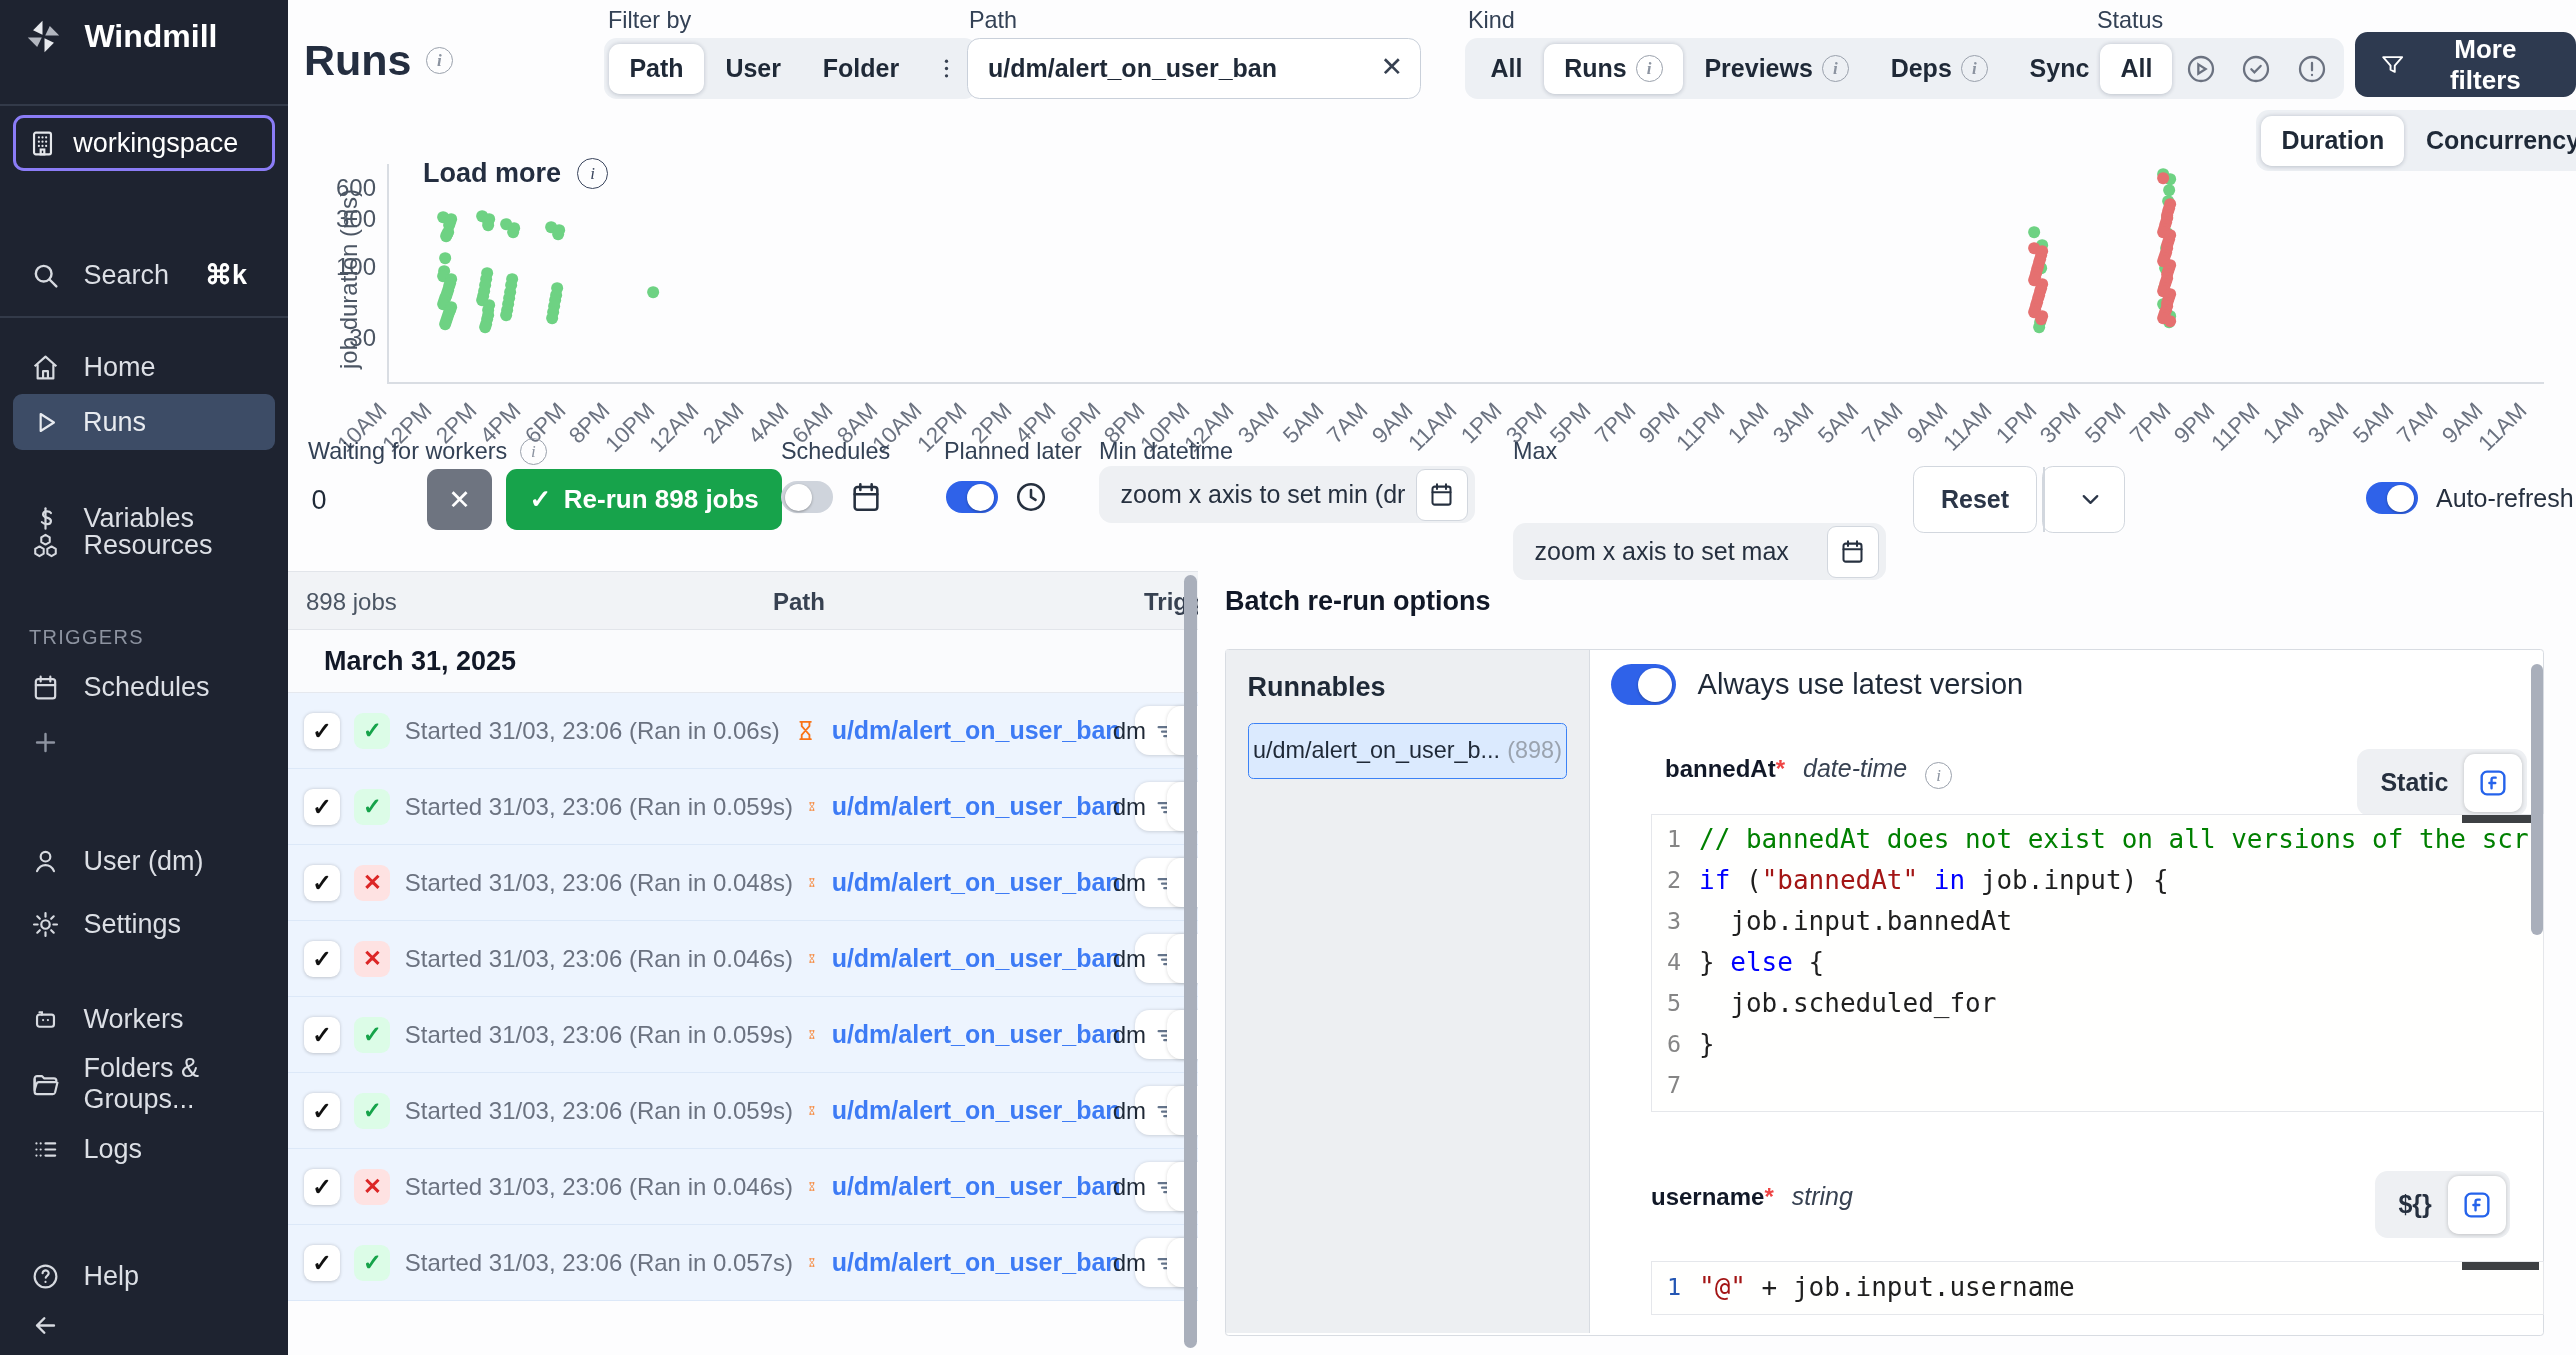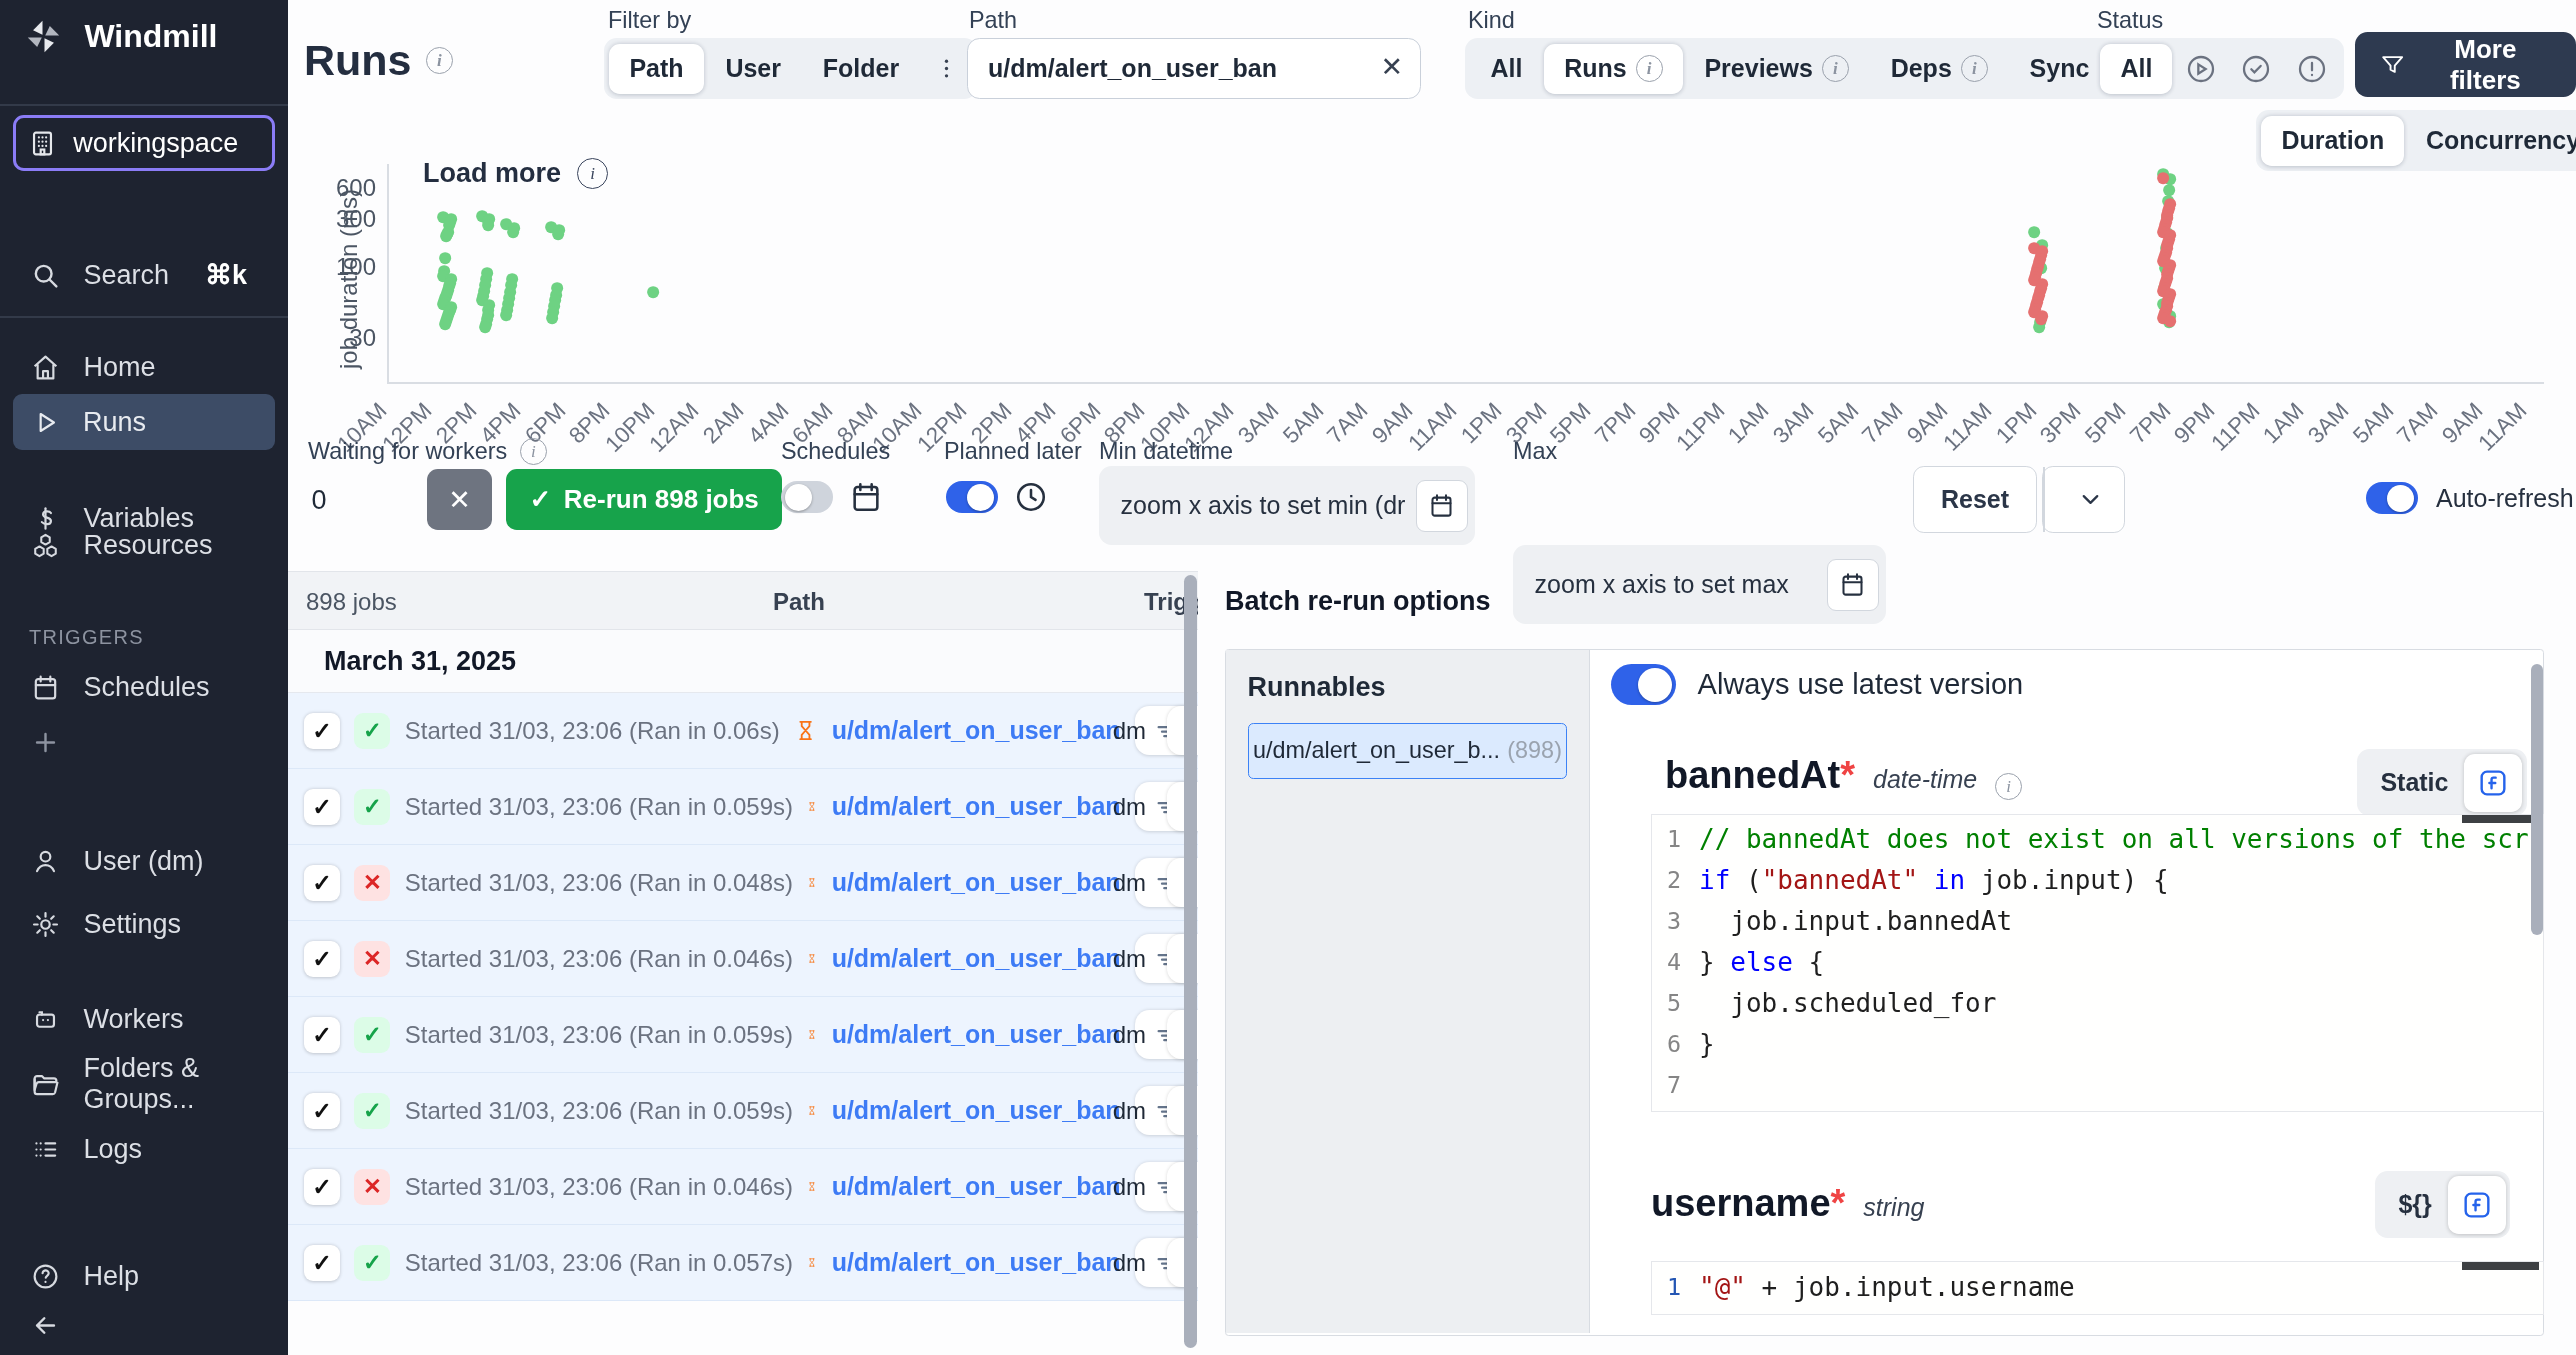--- a/index.html
+++ b/index.html
@@ -61,21 +61,21 @@
   .toggle { position:relative; width:52px; height:32px; border-radius:16px; flex:none; cursor:pointer; }
   .toggle .knob { position:absolute; top:2.7px; width:27px; height:27px; border-radius:50%; background:#fff;
     box-shadow:0 0.9px 2.7px rgba(0,0,0,.3); }
   .toggle.on { background:#2f62e9; } .toggle.on .knob { right:3.6px; }
   .toggle.off { background:#cfd4dc; } .toggle.off .knob { left:3.6px; }
   .btn-gray { width:65px; height:61px; background:#6e7480; border:none; border-radius:10.8px; color:#fff;
     font-size:27px; cursor:pointer; }
   .btn-green { display:flex; align-items:center; gap:12.6px; height:61px; padding:0 23.4px; background:#17a34b;
     border:none; border-radius:10.8px; color:#fff; font-size:26px; font-weight:bold; cursor:pointer;
     font-family:"Liberation Sans", sans-serif; }
-  .dt-input { position:relative; height:79px; background:#eef0f3; border-radius:12.6px; display:flex; align-items:center; }
+  .dt-input { position:relative; height:57px; background:#eef0f3; border-radius:12.6px; display:flex; align-items:center; }
   .dt-input input { flex:1; background:transparent; border:none; font-size:25px; color:#26303f;
     padding-left:21.6px; width:100%; font-family:"Liberation Sans", sans-serif; outline:none; }
   .dt-input input::placeholder { color:#26303f; opacity:1; }
   .mini-cal { width:52px; height:52px; background:#fff; border:1.8px solid #d2d7de; border-radius:9px;
     display:flex; align-items:center; justify-content:center; margin-right:7.2px; flex:none; cursor:pointer; }
   .btn-white { display:flex; align-items:center; justify-content:center; gap:12.6px; height:67px; background:#fff;
     border:1.8px solid #d2d7de; border-radius:10.8px; font-size:25px; font-weight:600; color:#2b3648;
     cursor:pointer; font-family:"Liberation Sans", sans-serif; }
 
   
@@ -108,21 +108,21 @@
   
   .batch-title { font-size:27px; font-weight:bold; color:#111827; }
   .batch-box { position:absolute; left:937px; top:649px; width:1319px; height:687px;
     border:1.8px solid #d8dce2; border-radius:3.6px; background:#fff; }
   .runnables { position:absolute; left:0; top:0; width:364px; height:683px; background:#edeff2;
     border-right:1.8px solid #d8dce2; padding:21.6px; }
   .run-pill { margin-top:20px; height:56px; background:#dbeafe; border:1.8px solid #3c82f6; border-radius:5.4px;
     display:flex; align-items:center; justify-content:center; gap:7.2px; font-size:23.4px; color:#1f2937;
     cursor:pointer; white-space:nowrap; }
   .run-count { color:#9aa3af; }
-  .field-name { font-size:38px; font-weight:bold; color:#111827; }
+  .field-name { font-size:24px; font-weight:bold; color:#111827; }
   .req { color:#ef4444; }
   .field-type { font-size:25px; font-style:italic; color:#374151; margin-left:18px; }
   .picker { position:absolute; display:flex; align-items:center; background:#eef0f3; border-radius:12.6px;
     height:67px; padding-left:23.4px; gap:16px; }
   .picker .sub { width:58px; height:58px; background:#fff; border-radius:10.8px;
     box-shadow:0 0.9px 4.5px rgba(0,0,0,.2); display:flex; align-items:center; justify-content:center;
     margin-right:4.5px; cursor:pointer; }
   .picker .plab { font-size:25px; font-weight:600; color:#26303f; }
   .editor { position:absolute; left:425px; width:893px; background:#fffffe; border:0.9px solid #e5e7eb;
     overflow:hidden; font-family:"DejaVu Sans Mono", monospace; }

